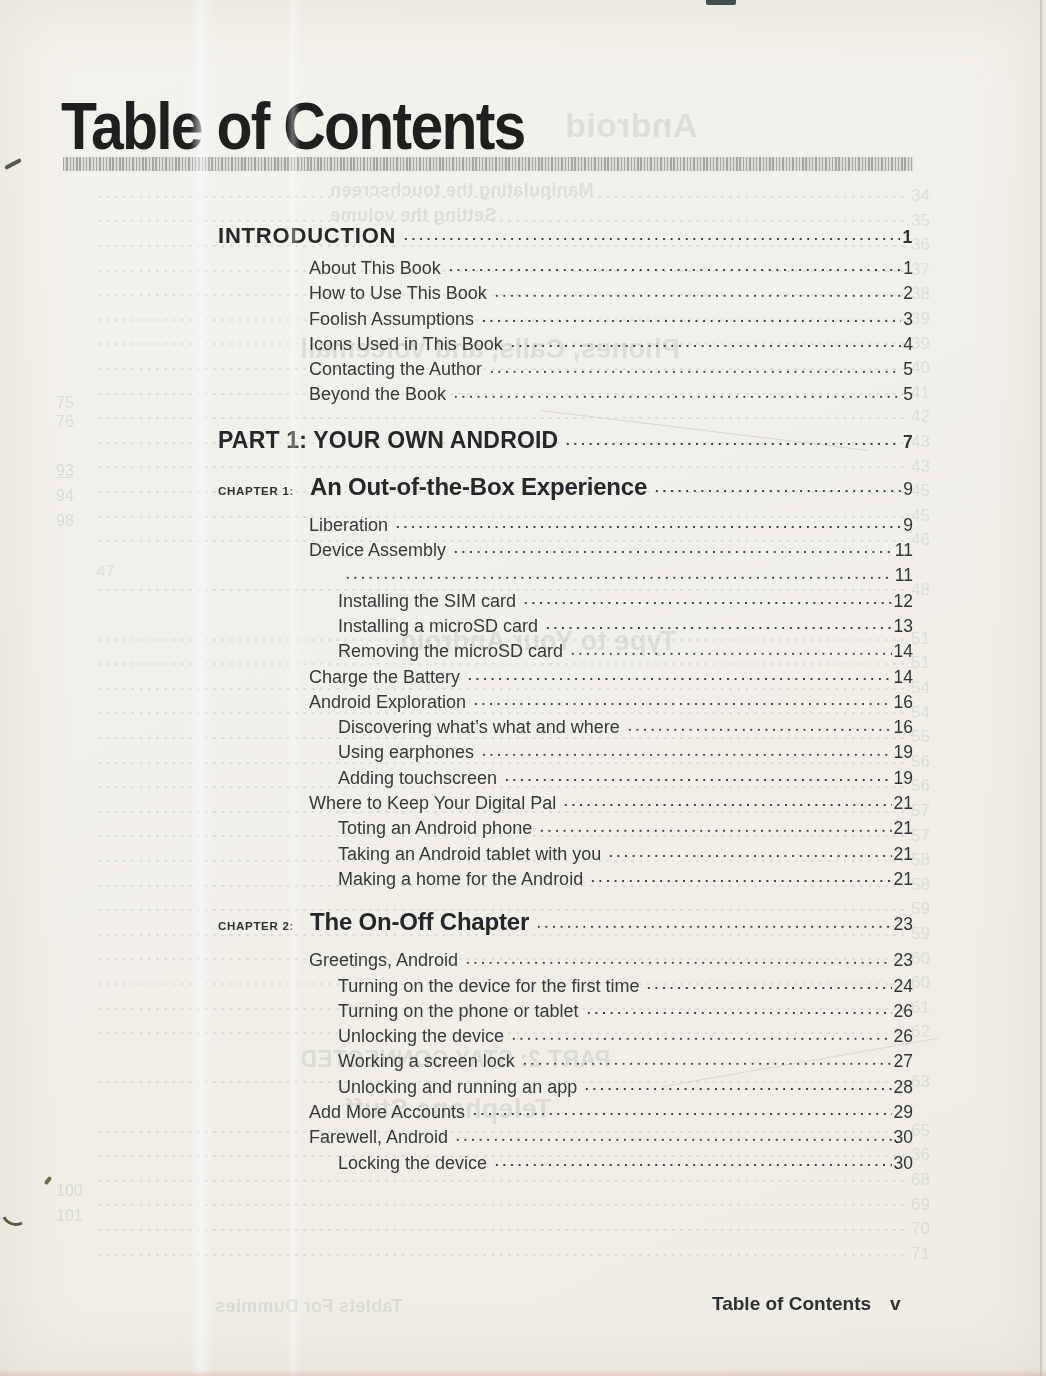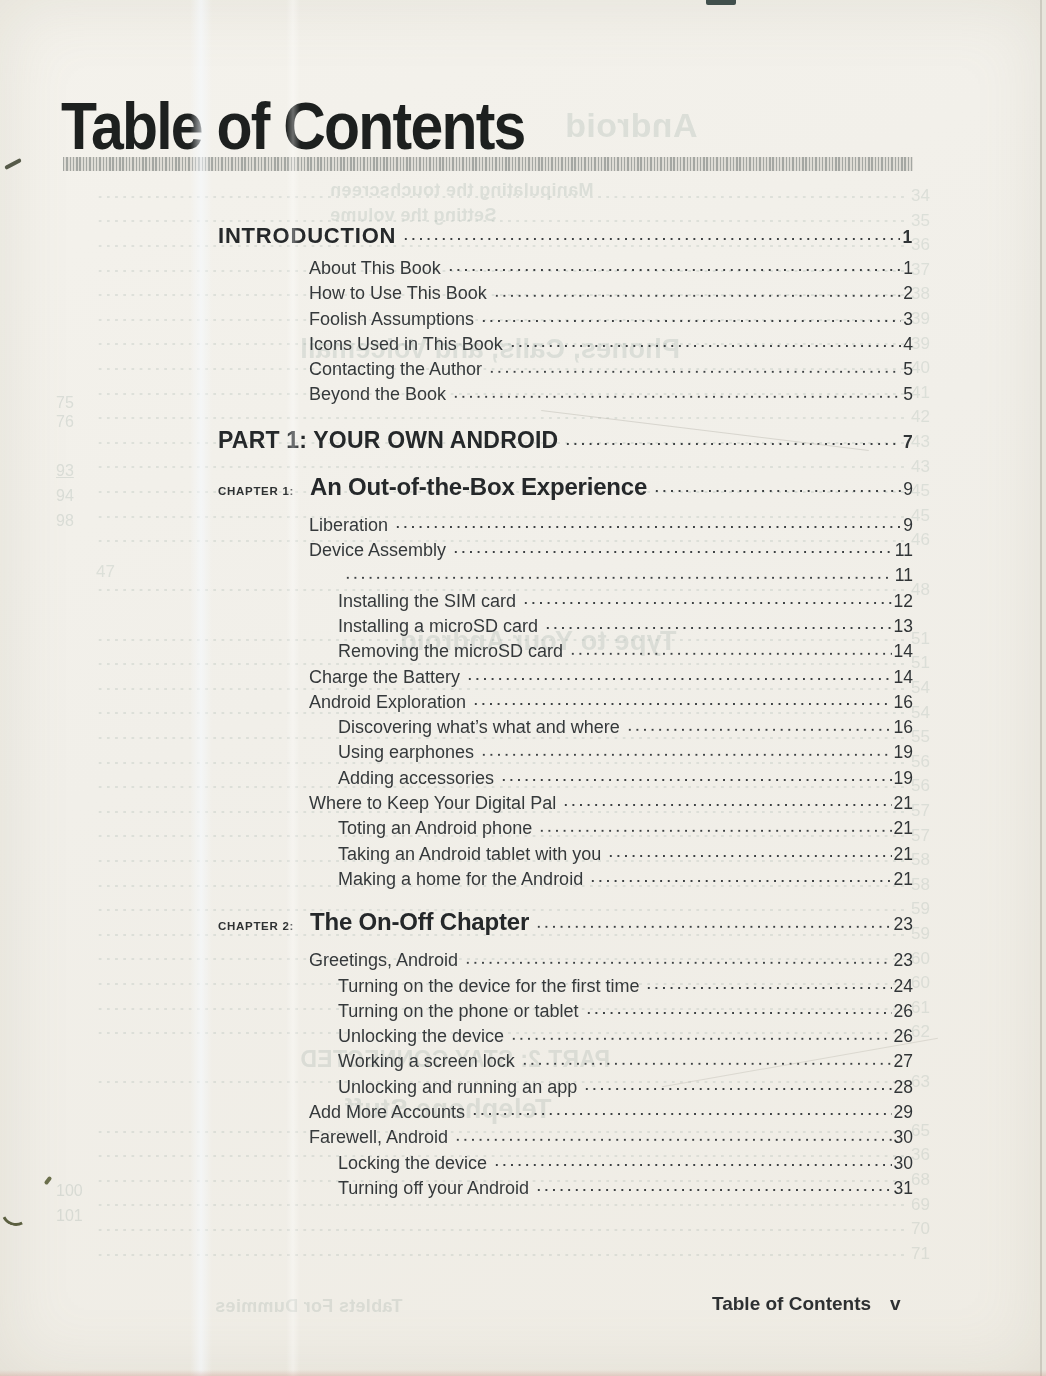--- a/index.html
+++ b/index.html
@@ -364,21 +364,21 @@
           <span>Discovering what’s what and where</span>
           <span class="dots"></span>
           <span class="pnum">16</span>
         </div>
         <div class="row item lvl2">
           <span>Using earphones</span>
           <span class="dots"></span>
           <span class="pnum">19</span>
         </div>
         <div class="row item lvl2">
-          <span>Adding accessories</span>
+          <span>Adding touchscreen</span>
           <span class="dots"></span>
           <span class="pnum">19</span>
         </div>
         <div class="row item lvl1">
           <span>Where to Keep Your Digital Pal</span>
           <span class="dots"></span>
           <span class="pnum">21</span>
         </div>
         <div class="row item lvl2">
           <span>Toting an Android phone</span>
@@ -438,25 +438,20 @@
         </div>
         <div class="row item lvl1">
           <span>Farewell, Android</span>
           <span class="dots"></span>
           <span class="pnum">30</span>
         </div>
         <div class="row item lvl2">
           <span>Locking the device</span>
           <span class="dots"></span>
           <span class="pnum">30</span>
-        </div>
-        <div class="row item lvl2">
-          <span>Turning off your Android</span>
-          <span class="dots"></span>
-          <span class="pnum">31</span>
         </div>
       </div>
 
     <div class="footer">
       <span class="flabel">Table of Contents</span>
       <span class="fpage">v</span>
     </div>
   </div>
 
   <div class="artifacts">

